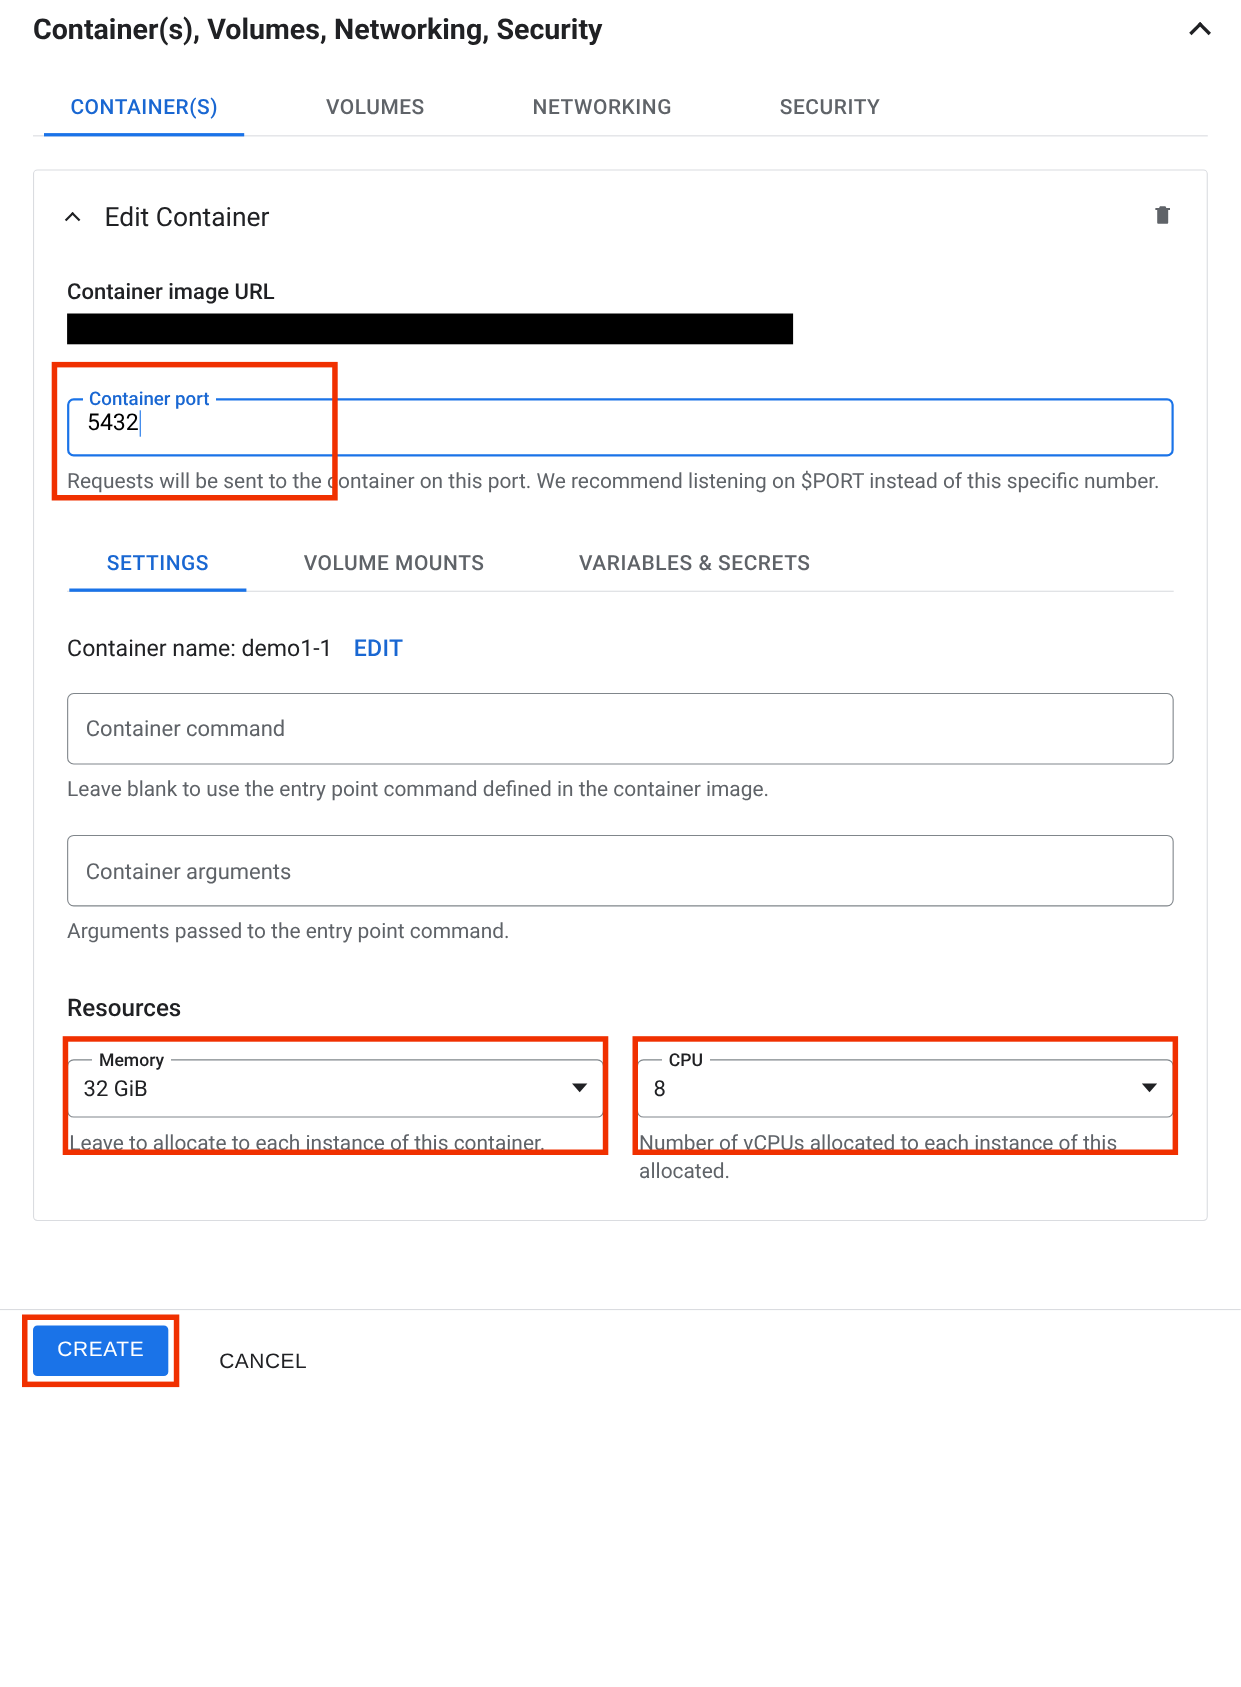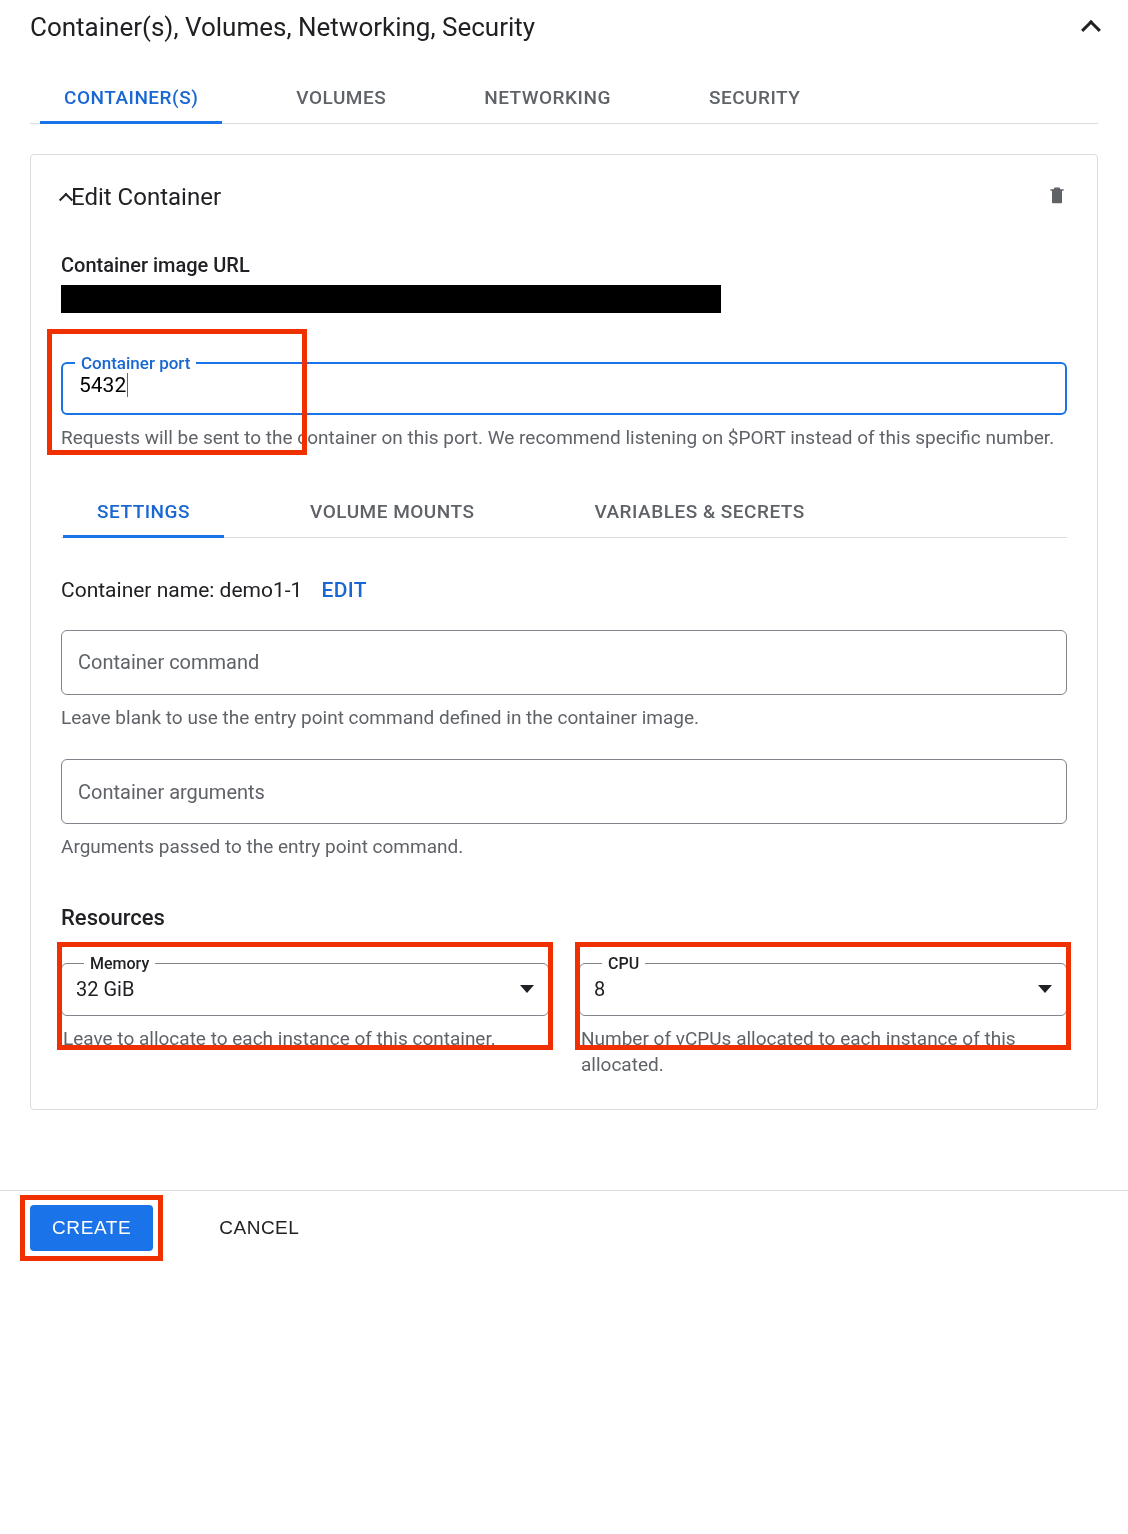--- a/index.html
+++ b/index.html
@@ -28,21 +28,21 @@
 
   
   .section-header {
     display: flex;
     align-items: center;
     justify-content: space-between;
     cursor: pointer;
   }
   .section-title {
     font-size: 26px;
-    font-weight: 400;
+    font-weight: 700;
   }
   .chevron {
     display: inline-block;
     width: 14px; height: 14px;
     border-top: 3px solid #202124;
     border-right: 3px solid #202124;
     transform: rotate(-45deg) translate(-2px, 2px);
   }
   .chevron-small {
     width: 10px; height: 10px;
@@ -85,20 +85,21 @@
     padding: 28px 30px 30px 30px;
   }
   .card-header {
     display: flex;
     align-items: center;
     justify-content: space-between;
   }
   .card-header-left {
     display: flex;
     align-items: center;
+    gap: 24px;
   }
   .card-title {
     font-size: 24px;
     font-weight: 400;
   }
   .trash-icon svg {
     width: 20px; height: 22px;
     fill: #5f6368;
   }
 
@@ -167,21 +168,21 @@
     border: 5px solid var(--red-highlight);
     pointer-events: none;
     z-index: 10;
   }
 
   
   .inner-tabs {
     display: flex;
     border-bottom: 1px solid var(--light-border);
     margin-top: 34px;
-    gap: 112px;
+    gap: 78px;
     padding-left: 32px;
   }
   .inner-tab {
     font-size: 19px;
     font-weight: 500;
     letter-spacing: 0.5px;
     color: var(--tab-grey);
     padding: 14px 4px;
     cursor: pointer;
     position: relative;
@@ -271,22 +272,22 @@
 
   
   .footer-sep {
     width: 1128px;
     border-top: 1px solid var(--light-border);
   }
   .footer {
     width: 1128px;
     padding: 14px 30px 26px 30px;
     display: flex;
-    align-items: center;
-    gap: 60px;
+    align-items: flex-end;
+    gap: 40px;
     position: relative;
   }
   .btn-primary {
     background: #1a73e8;
     color: #fff;
     border: none;
     border-radius: 4px;
     font-size: 19px;
     font-weight: 500;
     letter-spacing: 0.6px;

